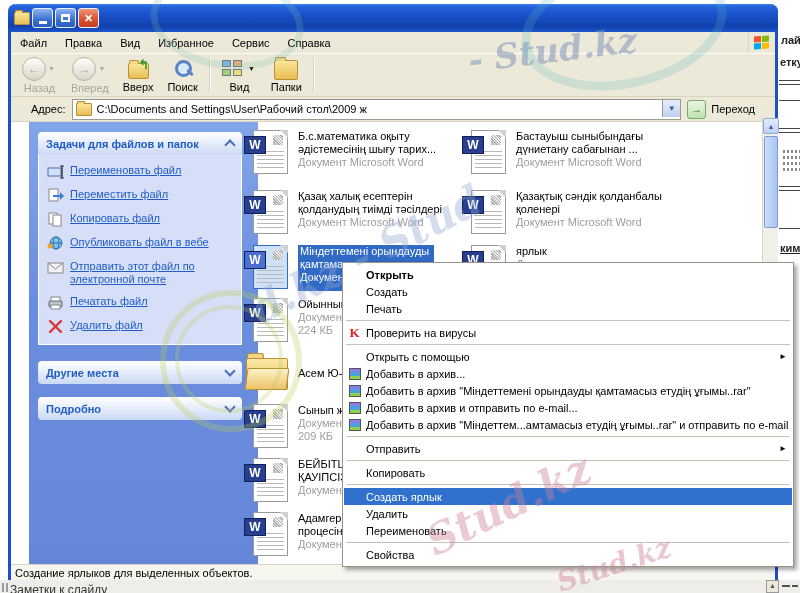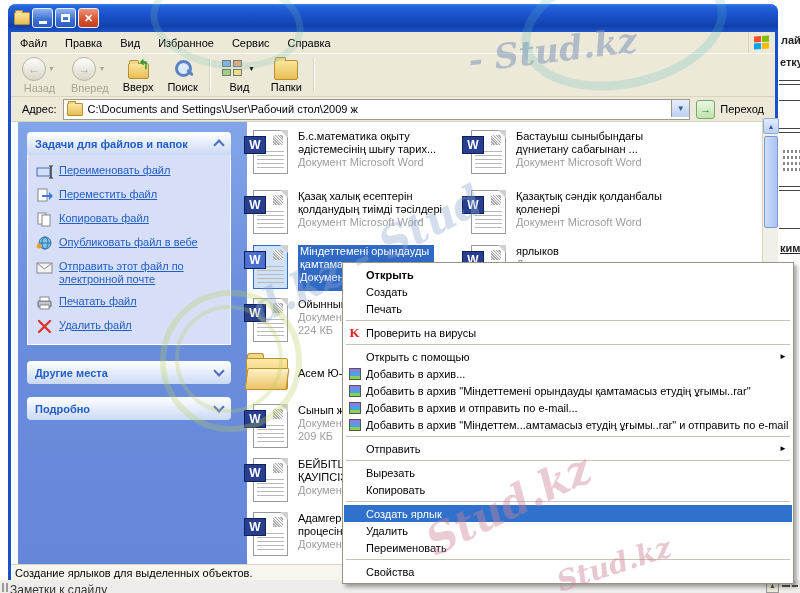--- a/index.html
+++ b/index.html
@@ -60,34 +60,34 @@
   .icon-search .lens{position:absolute;left:3px;top:2px;width:11px;height:11px;border:3px solid #5a83c6;border-radius:50%;background:#dce9fb;}
   .icon-search .handle{position:absolute;left:14px;top:13px;width:8px;height:3px;background:#5a83c6;border-radius:2px;transform:rotate(45deg);}
   .icon-view{width:24px;height:20px;display:grid;grid-template-columns:9px 9px;grid-template-rows:7px 7px;gap:2px;padding-top:2px;}
   .icon-view i{display:block;border:1px solid #777;}
   .icon-view .a{background:#7fb2e8;}.icon-view .b{background:#e8a97f;}
   .icon-view .c{background:#9fd07f;}.icon-view .d{background:#e8e07f;}
   .icon-folders{width:22px;height:18px;background:linear-gradient(#f9e69b,#e9bd55);border:1px solid #b9902f;border-radius:2px;position:relative;margin-top:3px;}
   .icon-folders:before{content:"";position:absolute;left:0;top:-4px;width:9px;height:3px;background:#f3d787;border:1px solid #b9902f;border-bottom:none;border-radius:2px 2px 0 0;}
   
   .addressbar{position:absolute;left:0;top:93px;width:764px;height:25px;background:#ece9d8;display:flex;align-items:center;
-              padding:0 11px;box-sizing:border-box;border-bottom:1px solid #d8d4c0;}
+              padding:0 20px;box-sizing:border-box;border-bottom:1px solid #d8d4c0;}
   .addr-label{margin-right:6px;color:#000;}
   .addr-combo{flex:1;height:19px;background:#fff;border:1px solid #9a9a8e;display:flex;align-items:center;padding-left:3px;position:relative;}
   .addr-folder{width:14px;height:11px;background:linear-gradient(#f9e69b,#e9bd55);border:1px solid #b9902f;border-radius:1px;margin-right:5px;position:relative;}
   .addr-folder:before{content:"";position:absolute;left:0;top:-3px;width:6px;height:2px;background:#f3d787;border:1px solid #b9902f;border-bottom:none;}
   .addr-text{color:#000;white-space:nowrap;overflow:hidden;}
   .addr-drop{position:absolute;right:0;top:0;width:17px;height:17px;background:linear-gradient(180deg,#e8f0fc,#bcd0f0);
              border-left:1px solid #9a9a8e;display:flex;align-items:center;justify-content:center;color:#3a5a9a;font-size:8px;}
   .go-btn{display:flex;align-items:center;margin-left:6px;color:#000;}
   .go-icon{width:17px;height:17px;border-radius:3px;background:linear-gradient(#eaf6e4,#bfe3ae);border:1px solid #7aa86a;
            color:#2f7d2f;font-weight:bold;display:flex;align-items:center;justify-content:center;font-size:11px;margin-right:5px;}
   
   .content{position:absolute;left:0;top:118px;width:764px;height:442px;background:#fff;}
-  .sidebar{position:absolute;left:7px;top:0;width:229px;height:442px;
+  .sidebar{position:absolute;left:18px;top:0;width:229px;height:442px;
            background:linear-gradient(180deg,#82a5e9,#6a8ede 40%,#6587da);padding:10px 16px 0 9px;box-sizing:border-box;}
   .panel{margin-bottom:13px;}
   .panel-header{height:23px;border-radius:4px 4px 0 0;background:linear-gradient(180deg,#ffffff,#cbd9f5);
                 display:flex;align-items:center;justify-content:space-between;padding:0 8px;
                 color:#215dc6;font-weight:bold;}
   .panel-header.collapsed{border-radius:4px;}
   .chev{width:6px;height:6px;border-right:2px solid #4b6fbf;border-bottom:2px solid #4b6fbf;display:inline-block;}
   .chev.up{transform:rotate(-135deg);margin-top:3px;}
   .chev.down{transform:rotate(45deg);margin-bottom:3px;}
   .panel-body{background:#d6dff7;border:1px solid #fff;border-top:none;padding:9px 6px 10px 8px;}
@@ -459,21 +459,21 @@
     <span class="tile-text"><span class="tile-name">Қазақтық сәндік қолданбалы қоленері</span><br><span class="tile-meta">Документ Microsoft Word</span></span>
   </div>
   <div class="tile" style="left:462px;top:245px;">
     <span class="doc-icon">
         <span class="doc-page">
           <span class="doc-noise"></span>
           <span class="doc-lines"></span>
         </span>
         <span class="doc-w">W</span>
       </span>
-    <span class="tile-text"><span class="tile-name">ярлыков</span><br><span class="tile-meta">Документ</span></span>
+    <span class="tile-text"><span class="tile-name">ярлык</span><br><span class="tile-meta">Документ</span></span>
   </div>
 
   <div class="scrollbar">
     <div class="sb-btn" style="top:0;">▲</div>
     <div class="sb-thumb"></div>
     <div class="sb-btn" style="bottom:0;">▼</div>
   </div>
 
   <div class="ctxmenu">
     <div class="cm-item bold">
@@ -520,23 +520,20 @@
           <span class="rar"></span>
         </span>
         <span>Добавить в архив "Міндеттем...амтамасыз етудің ұғымы..rar" и отправить по e-mail</span>
       </div>
     <div class="cm-sep"></div>
     <div class="cm-item">
         <span>Отправить</span>
         <span class="cm-arrow">►</span>
       </div>
     <div class="cm-sep"></div>
-    <div class="cm-item">
-        <span>Вырезать</span>
-      </div>
     <div class="cm-item">
         <span>Копировать</span>
       </div>
     <div class="cm-sep"></div>
     <div class="cm-item hl">
         <span>Создать ярлык</span>
       </div>
     <div class="cm-item">
         <span>Удалить</span>
       </div>

